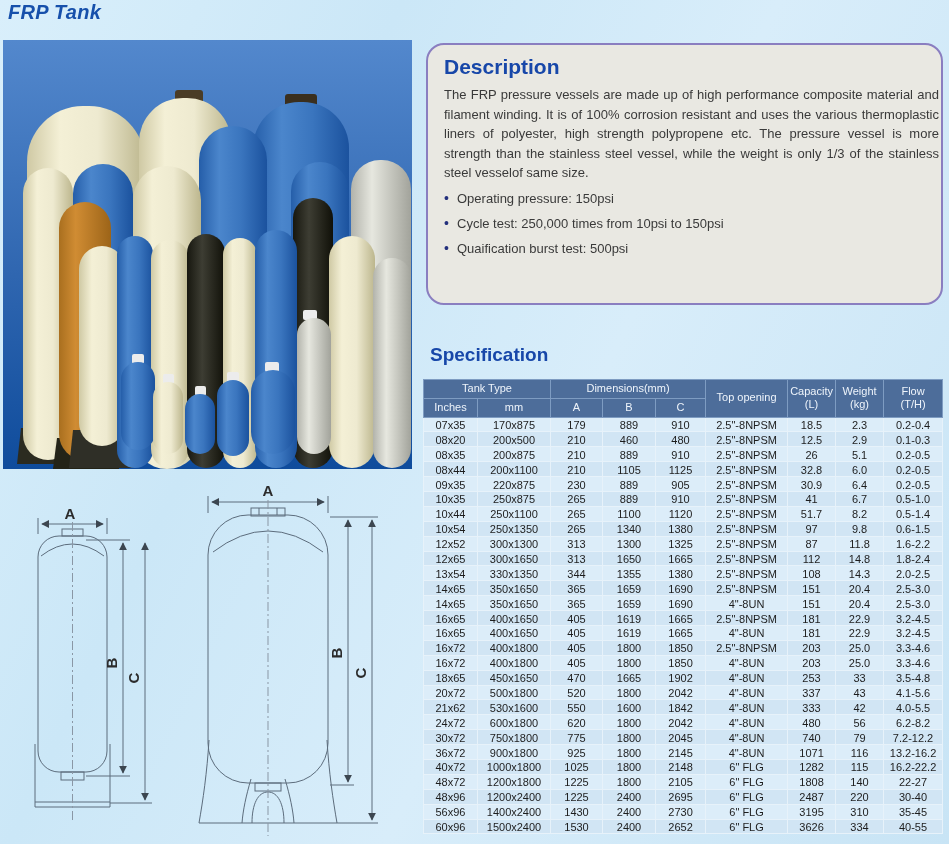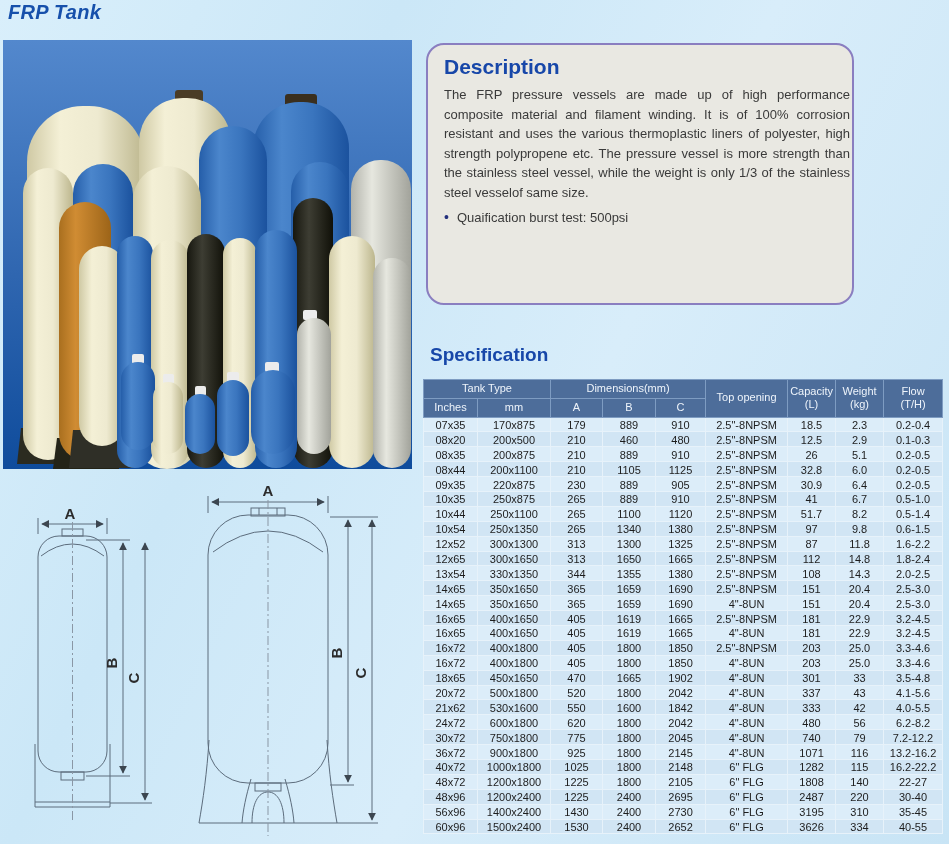--- a/index.html
+++ b/index.html
@@ -9,21 +9,21 @@
     font-family:"Liberation Sans",sans-serif;
   }
   .page-title {
     position:absolute; left:8px; top:1px; margin:0;
     font-size:20px; font-style:italic; font-weight:bold; color:#1650ab; letter-spacing:.3px;
   }
   .photo { position:absolute; left:3px; top:40px; width:409px; height:429px; }
   .photo svg { display:block; }
 
   .desc-box {
-    position:absolute; left:426px; top:43px; width:428px; height:262px; box-sizing:border-box;
+    position:absolute; left:426px; top:43px; width:517px; height:262px; box-sizing:border-box;
     background:#e9e8e2; border:2px solid #8a7ec0; border-radius:18px;
     padding:9px 2px 6px 16px;
   }
   .desc-heading { margin:1px 0 6px 0; font-size:21px; color:#1747a9; font-weight:bold; }
   .desc-body { margin:0 0 8px 0; font-size:13px; line-height:1.5; color:#3a3a3a; text-align:justify; }
   .desc-bullets { margin:0; padding:0; list-style:none; }
   .desc-bullets li { position:relative; padding-left:13px; margin:0 0 10px 0; font-size:13px; color:#3a3a3a; }
   .desc-bullets li::before { content:"•"; position:absolute; left:0; top:-1px; color:#23307c; font-size:14px; }
 
   .spec-heading { position:absolute; left:430px; top:344px; margin:0; font-size:19px; color:#1747a9; font-weight:bold; }
@@ -132,20 +132,22 @@
       <rect x="214" y="340" width="32" height="76" rx="16" fill="url(#blueG)"></rect>
       <rect x="262" y="322" width="14" height="10" rx="2" fill="#ececec"></rect>
       <rect x="248" y="330" width="44" height="84" rx="22" fill="url(#blueG)"></rect>
     </svg>
   </div>
 
   <section class="desc-box">
     <h2 class="desc-heading">Description</h2>
     <p class="desc-body">The FRP pressure vessels are made up of high performance composite material and filament winding. It is of 100% corrosion resistant and uses the various thermoplastic liners of polyester, high strength polypropene etc. The pressure vessel is more strength than the stainless steel vessel, while the weight is only 1/3 of the stainless steel vesselof same size.</p>
     <ul class="desc-bullets">
+        <li>Operating pressure: 150psi</li>
+        <li>Cycle test: 250,000 times from 10psi to 150psi</li>
         <li>Quaification burst test: 500psi</li>
       </ul>
   </section>
 
   <h2 class="spec-heading">Specification</h2>
 
   <table class="spec-table">
     <colgroup>
       <col style="width:54px">
         <col style="width:73px">
@@ -371,21 +373,21 @@
           <td>25.0</td>
           <td>3.3-4.6</td>
         </tr>
         <tr>
           <td>18x65</td>
           <td>450x1650</td>
           <td>470</td>
           <td>1665</td>
           <td>1902</td>
           <td>4"-8UN</td>
-          <td>301</td>
+          <td>253</td>
           <td>33</td>
           <td>3.5-4.8</td>
         </tr>
         <tr>
           <td>20x72</td>
           <td>500x1800</td>
           <td>520</td>
           <td>1800</td>
           <td>2042</td>
           <td>4"-8UN</td>

